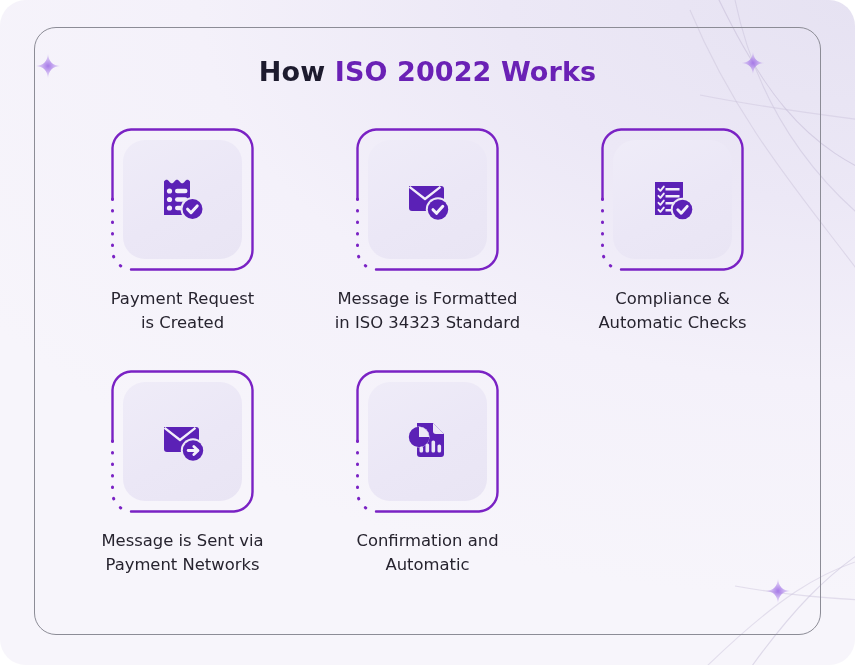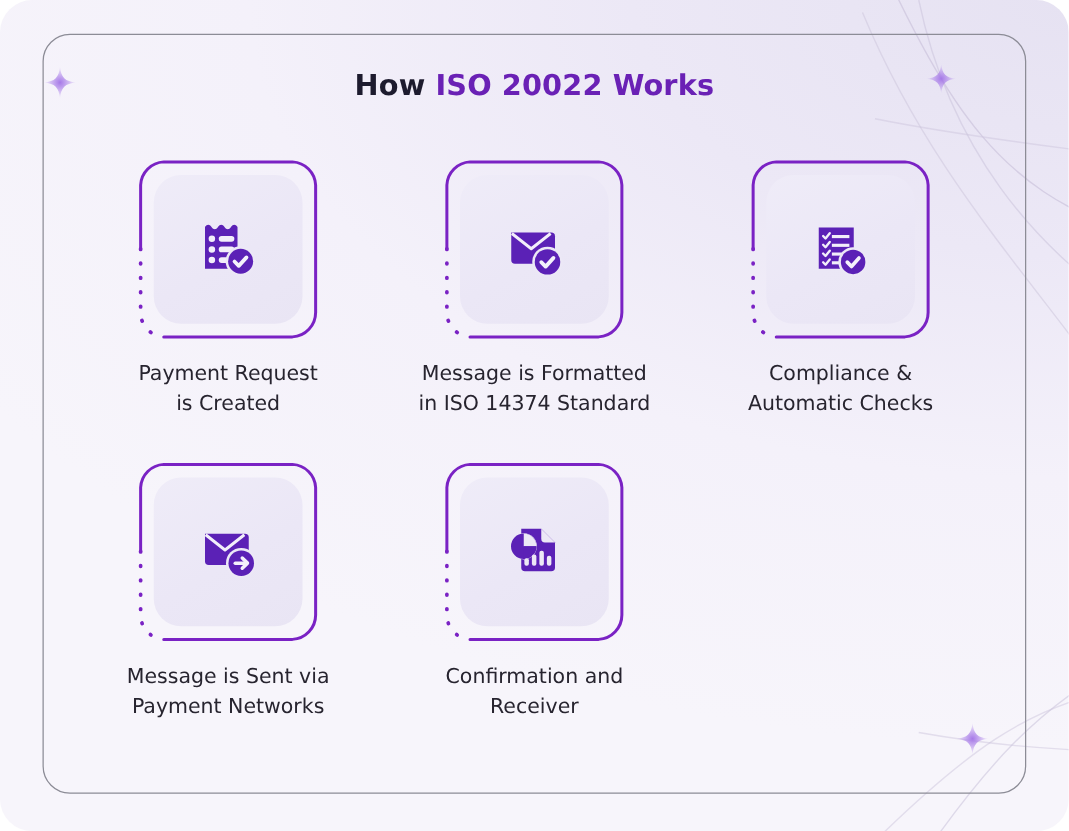--- a/index.html
+++ b/index.html
@@ -48,21 +48,21 @@
   }
   .sparkle svg { display: block; }
 
   
   #title {
     position: absolute;
     left: 0;
     right: 0;
     top: 56px;
     text-align: center;
-    font-size: 23px;
+    font-size: 27px;
     font-weight: 700;
     letter-spacing: 0.1px;
     color: #1d1b2e;
     white-space: nowrap;
   }
   #title .accent { color: #6a21b5; }
 
   
   #grid {
     position: absolute;
@@ -211,21 +211,21 @@
           <svg width="56" height="56" viewBox="0 0 56 56">
             <path d="M9 14 h32 a3 3 0 0 1 3 3 v19 a3 3 0 0 1 -3 3 h-29 a3 3 0 0 1 -3 -3 Z" fill="#5b21b6"></path>
             <path d="M9.5 14.8 L25 27 L40.5 14.8" stroke="#f2eefa" stroke-width="2.3" fill="none" stroke-linejoin="round"></path>
             <circle cx="38" cy="37.5" r="12.2" fill="#ece8f6"></circle>
             <circle cx="38" cy="37.5" r="10.2" fill="#5b21b6"></circle>
             <path d="M33 37.7 l3.5 3.6 l6.3 -7" stroke="#f4f1fb" stroke-width="3" fill="none" stroke-linecap="round" stroke-linejoin="round"></path>
           </svg>
         </div>
       </div>
       <div class="step-label">Message is Formatted
-in ISO 14374 Standard</div>
+in ISO 34323 Standard</div>
     </div>
 
     <div class="step">
       <div class="card-wrap">
         <svg class="card-border" viewBox="0 0 143 143">
           <path d="M20 141.5 H123 A19.5 19.5 0 0 0 141.5 122 V20 A19.5 19.5 0 0 0 123 1.5 H20 A19.5 19.5 0 0 0 1.5 20 V71" stroke="#7a22c4" stroke-width="2.4" fill="none" stroke-linecap="round"></path>
           <path d="M1.5 71 V122 A19.5 19.5 0 0 0 20 141.5" stroke="#7a22c4" stroke-width="3" fill="none" stroke-linecap="round" stroke-dasharray="0.5 11"></path>
         </svg>
         <div class="card-inner">
           <svg width="56" height="56" viewBox="0 0 56 56">
@@ -285,17 +285,17 @@
             <path d="M19 24 V13.8 A10.2 10.2 0 0 1 29.2 24 Z" fill="#ece8f6"></path>
             <path d="M19 24 L29.2 24 A10.2 10.2 0 0 1 19 34.2 Z" fill="#5b21b6"></path>
             <rect x="19.5" y="33.5" width="3.6" height="6" rx="1.6" fill="#ece8f6"></rect>
             <rect x="25.5" y="30.5" width="3.6" height="9" rx="1.6" fill="#ece8f6"></rect>
             <rect x="31.5" y="27.5" width="3.6" height="12" rx="1.6" fill="#ece8f6"></rect>
             <rect x="37.5" y="31.5" width="3.6" height="8" rx="1.6" fill="#ece8f6"></rect>
           </svg>
         </div>
       </div>
       <div class="step-label">Confirmation and
-Receiver</div>
+Automatic</div>
     </div>
 
   </div>
 </div>
 
 </body></html>

